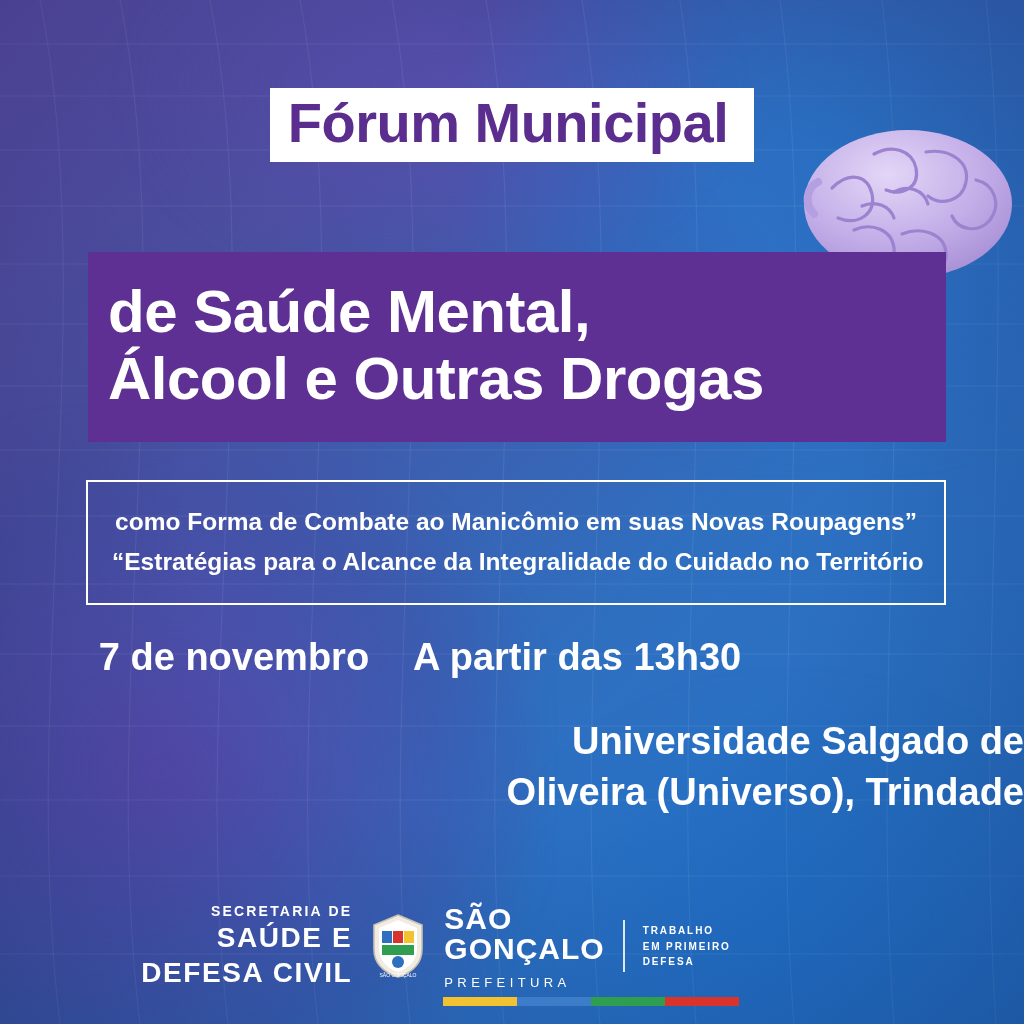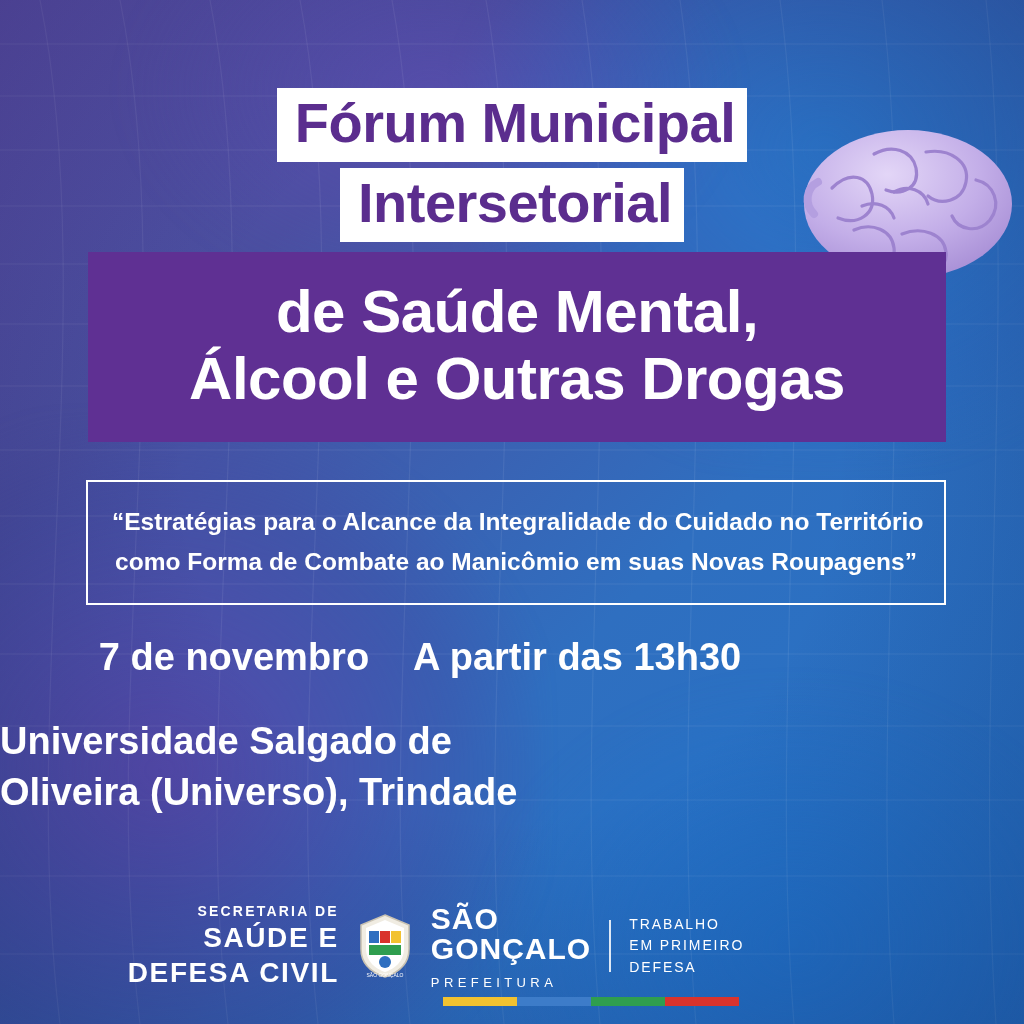--- a/index.html
+++ b/index.html
@@ -73,34 +73,33 @@
     text-align: center;
   }
   .title-line {
     display: inline-block;
     background: #ffffff;
     color: #5b2d8e;
     font-size: 56px;
     font-weight: bold;
     letter-spacing: -0.5px;
     line-height: 1.04;
-    padding: 6px 12px 10px 18px;
+    padding: 6px 26px 10px 18px;
     margin-bottom: 6px;
     white-space: nowrap;
   }
 
   .subtitle-band {
     position: absolute;
     left: 88px;
     top: 252px;
     width: 858px;
     background: #5f3093;
     padding: 26px 20px 30px 20px;
     box-sizing: border-box;
-    text-align: center;
   }
   .subtitle-line {
     color: #ffffff;
     font-size: 60px;
     font-weight: bold;
     line-height: 1.12;
     letter-spacing: -0.5px;
     white-space: nowrap;
   }
 
@@ -135,21 +134,21 @@
     font-size: 38px;
     font-weight: bold;
     white-space: nowrap;
   }
   .when-row .sep { display: inline-block; width: 44px; }
   .where {
     position: absolute;
     top: 716px;
     left: 0;
     width: 1024px;
-    text-align: left;
+    text-align: right;
     color: #ffffff;
     font-size: 38px;
     font-weight: bold;
     line-height: 1.34;
   }
 
   
   .brain {
     position: absolute;
     right: 6px;
@@ -196,24 +195,24 @@
   .city-1 { font-size: 30px; font-weight: bold; letter-spacing: 1px; }
   .city-2 { font-size: 30px; font-weight: bold; letter-spacing: 1px; }
   .city-3 { font-size: 13px; letter-spacing: 4.4px; margin-top: 12px; }
   .divider-v {
     width: 2px;
     height: 52px;
     background: rgba(255,255,255,0.85);
   }
   .slogan {
     color: #ffffff;
-    font-size: 14px;
+    font-size: 10px;
     letter-spacing: 1.9px;
     line-height: 1.55;
-    font-weight: normal;
+    font-weight: bold;
   }
   .color-bar {
     position: absolute;
     left: 443px;
     bottom: 18px;
     width: 296px;
     height: 9px;
     display: flex;
   }
   .color-bar span { flex: 1 1 auto; height: 100%; }
@@ -281,33 +280,32 @@
       <path d="M104 116 C 124 108, 146 116, 148 134 C 150 150, 132 158, 118 150"></path>
       <path d="M96 74 C 110 66, 126 72, 130 86"></path>
       <path d="M64 88 C 78 82, 92 88, 96 100"></path>
     </g>
     <path d="M16 96 C 6 86, 8 70, 20 64" fill="none" stroke="#b49fe0" stroke-width="8" stroke-linecap="round"></path>
   </svg>
 
   <div class="title-wrap">
     <div class="title-line">Fórum Municipal</div>
     <br>
-    <div class="title-line">Intersetorial</div>
   </div>
 
   <div class="subtitle-band">
     <div class="subtitle-line">de Saúde Mental,</div>
     <div class="subtitle-line">Álcool e Outras Drogas</div>
   </div>
 
   <div class="quote-box">
-    <div class="quote-line">“Estratégias para o Alcance da Integralidade do Cuidado no Território</div>
     <div class="quote-line">
       <span>como Forma de </span><span class="quote-strong">Combate ao Manicômio</span><span> em suas Novas Roupagens”</span>
     </div>
+    <div class="quote-line">“Estratégias para o Alcance da Integralidade do Cuidado no Território</div>
   </div>
 
   <div class="when-row">
     <span>7 de novembro</span><span class="sep"></span><span>A partir das 13h30</span>
   </div>
 
   <div class="where">
     <div>Universidade Salgado de</div>
     <div>Oliveira (Universo), Trindade</div>
   </div>

